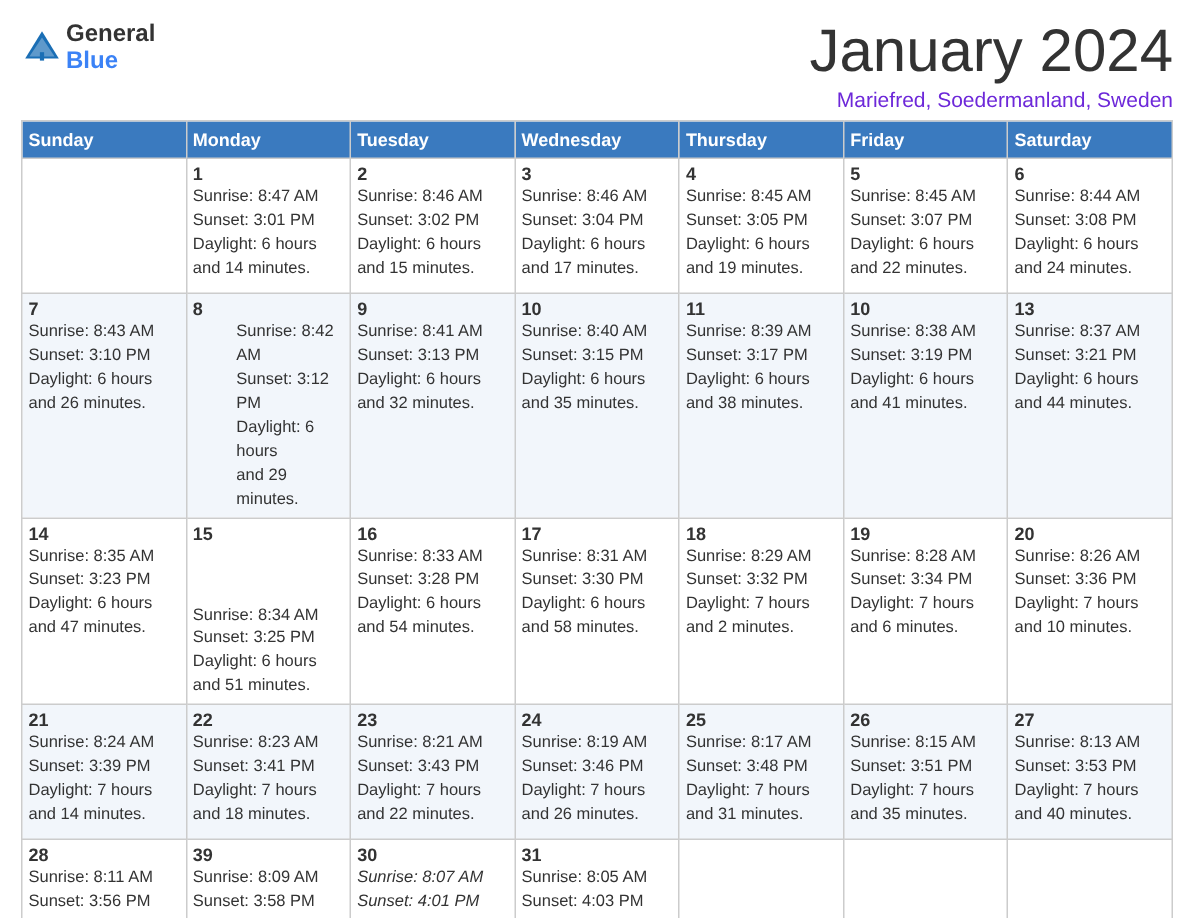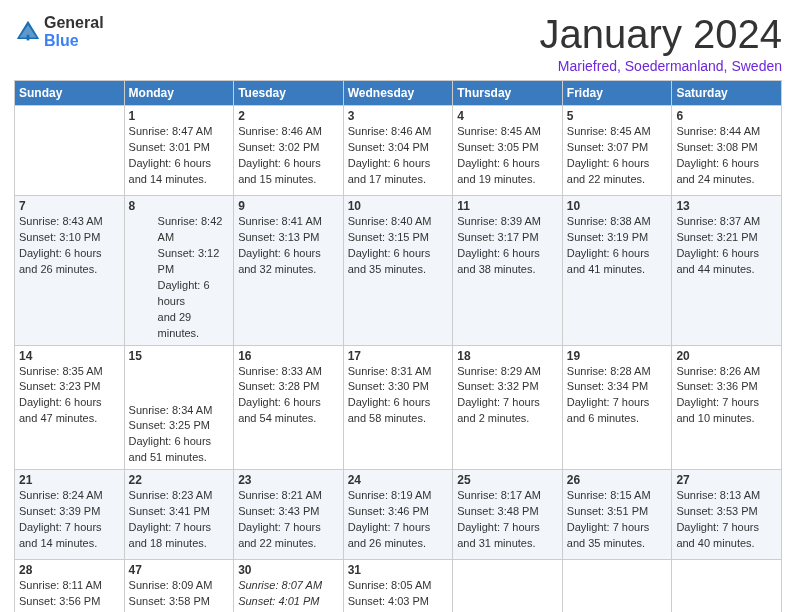--- a/index.html
+++ b/index.html
@@ -324,21 +324,21 @@
         </tr>
         <tr>
           <td>
             <span class="day-num">28</span>
             <div class="day-info" style="white-space: pre-line;">Sunrise: 8:11 AM
 Sunset: 3:56 PM
 Daylight: 7 hours
 and 44 minutes.</div>
           </td>
           <td>
-            <span class="day-num">47</span>
+            <span class="day-num">39</span>
             <div class="day-info" style="white-space: pre-line;">Sunrise: 8:09 AM
 Sunset: 3:58 PM
 Daylight: 7 hours
 and 49 minutes.</div>
           </td>
           <td>
             <span class="day-num">30</span>
             <div class="day-info" style="white-space: pre-line; font-style: italic;">Sunrise: 8:07 AM
 Sunset: 4:01 PM
 Daylight: 7 hours

